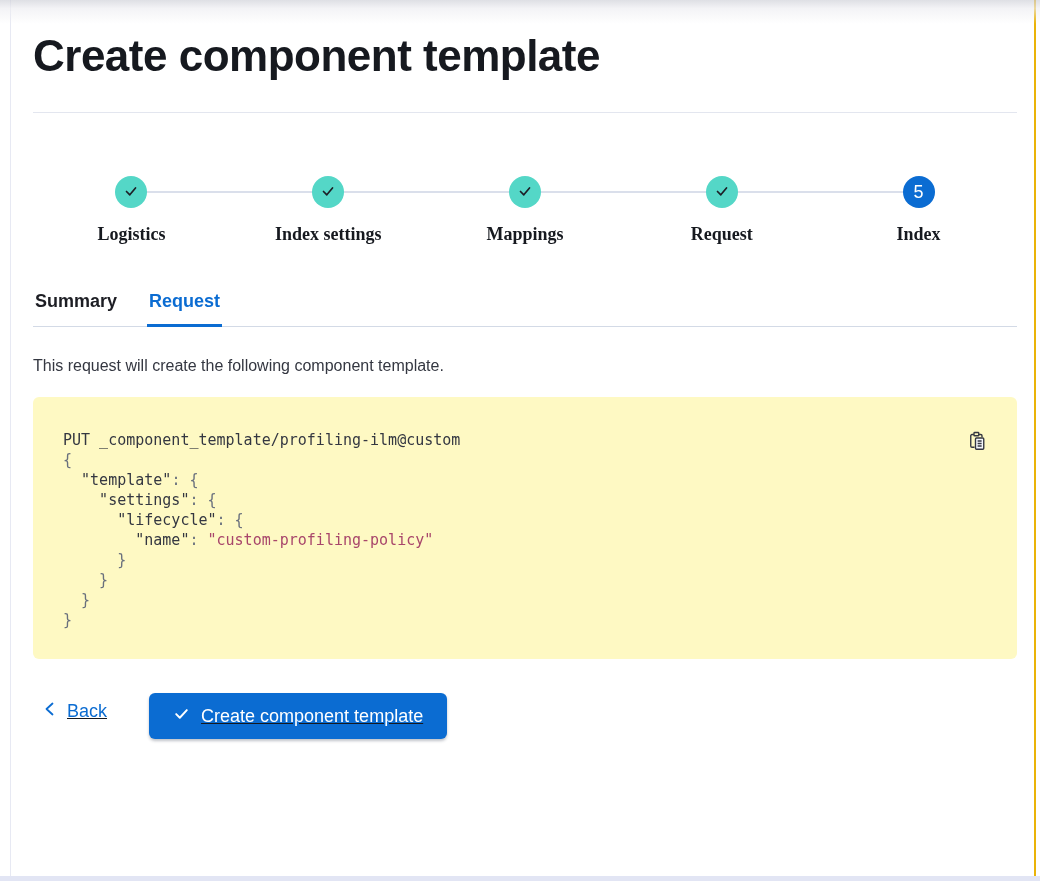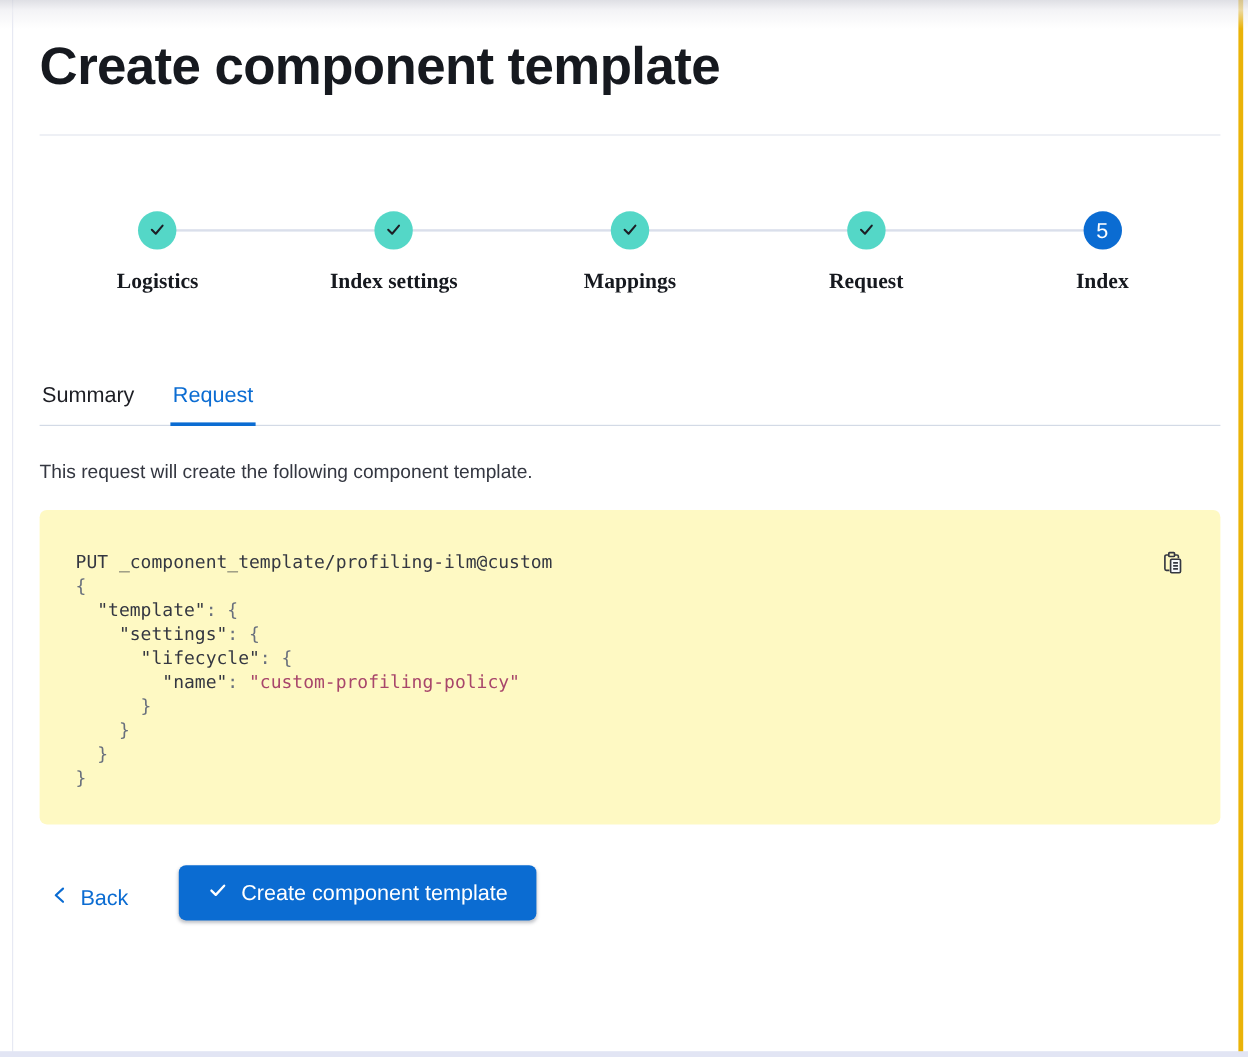--- a/index.html
+++ b/index.html
@@ -13,21 +13,21 @@
     overflow: hidden;
   }
   .top-shadow {
     position: absolute; top: 0; left: 0; right: 0; height: 24px;
     background: linear-gradient(to bottom, #cdced6 0%, #ededf1 35%, rgba(255,255,255,0) 100%);
     opacity: .65; pointer-events: none; z-index: 5;
   }
   .page {
     margin: 0 4px 0 10px;
     border-left: 1px solid #e7e9f3;
-    border-right: 4px solid #eab308;
+    border-right: 2px solid #eab308;
     min-height: 881px;
     padding: 0 20px 0 22px;
   }
   .content { width: 984px; }
 
   h1.page-title {
     margin: 0; padding-top: 30px;
     font-size: 44px; line-height: 52px; font-weight: 700;
     letter-spacing: -0.5px; color: #16191f;
   }
@@ -62,23 +62,23 @@
     margin: 54px 0 0; font-size: 30px; line-height: 40px;
     font-weight: 700; color: #16191f;
   }
 
   
   .tabs {
     margin-top: 44px; display: flex; gap: 28px;
     border-bottom: 1px solid #d3dae6;
   }
   .tab {
-    font-family: inherit; font-size: 18px; font-weight: 400;
+    font-family: inherit; font-size: 18px; font-weight: 700;
     color: #1d1e24; background: none; border: none;
-    padding: 0 2px 14px; line-height: 22px; position: relative; cursor: pointer; margin-top: 28px;
+    padding: 0 2px 14px; line-height: 22px; position: relative; cursor: pointer;
   }
   .tab.active { color: #0b6cd2; }
   .tab.active::after {
     content: ""; position: absolute; left: 0; right: 0; bottom: -1px;
     height: 3px; background: #0b6cd2;
   }
 
   .description {
     margin-top: 26px; font-size: 16px; line-height: 26px; color: #343741;
   }
@@ -95,21 +95,21 @@
   .seg-plain  { color: #343741; }
   .seg-key    { color: #343741; }
   .seg-punct  { color: #69707d; }
   .seg-string { color: #a8466b; }
   .copy-btn {
     position: absolute; top: 30px; right: 26px;
     background: none; border: none; padding: 4px; cursor: pointer; line-height: 0;
   }
 
   
-  .footer { margin-top: 34px; display: flex; align-items: flex-end; }
+  .footer { margin-top: 34px; display: flex; align-items: flex-start; text-decoration: underline; }
   .back-btn {
     display: inline-flex; align-items: center; gap: 10px;
     color: #0b6cd2; font-size: 18px; font-weight: 500;
     background: none; border: none; padding: 8px 10px; cursor: pointer;
     font-family: inherit;
   }
   .create-btn {
     margin-left: 32px; height: 46px; padding: 0 24px;
     background: #0b6cd2; color: #ffffff;
     border: none; border-radius: 6px;

